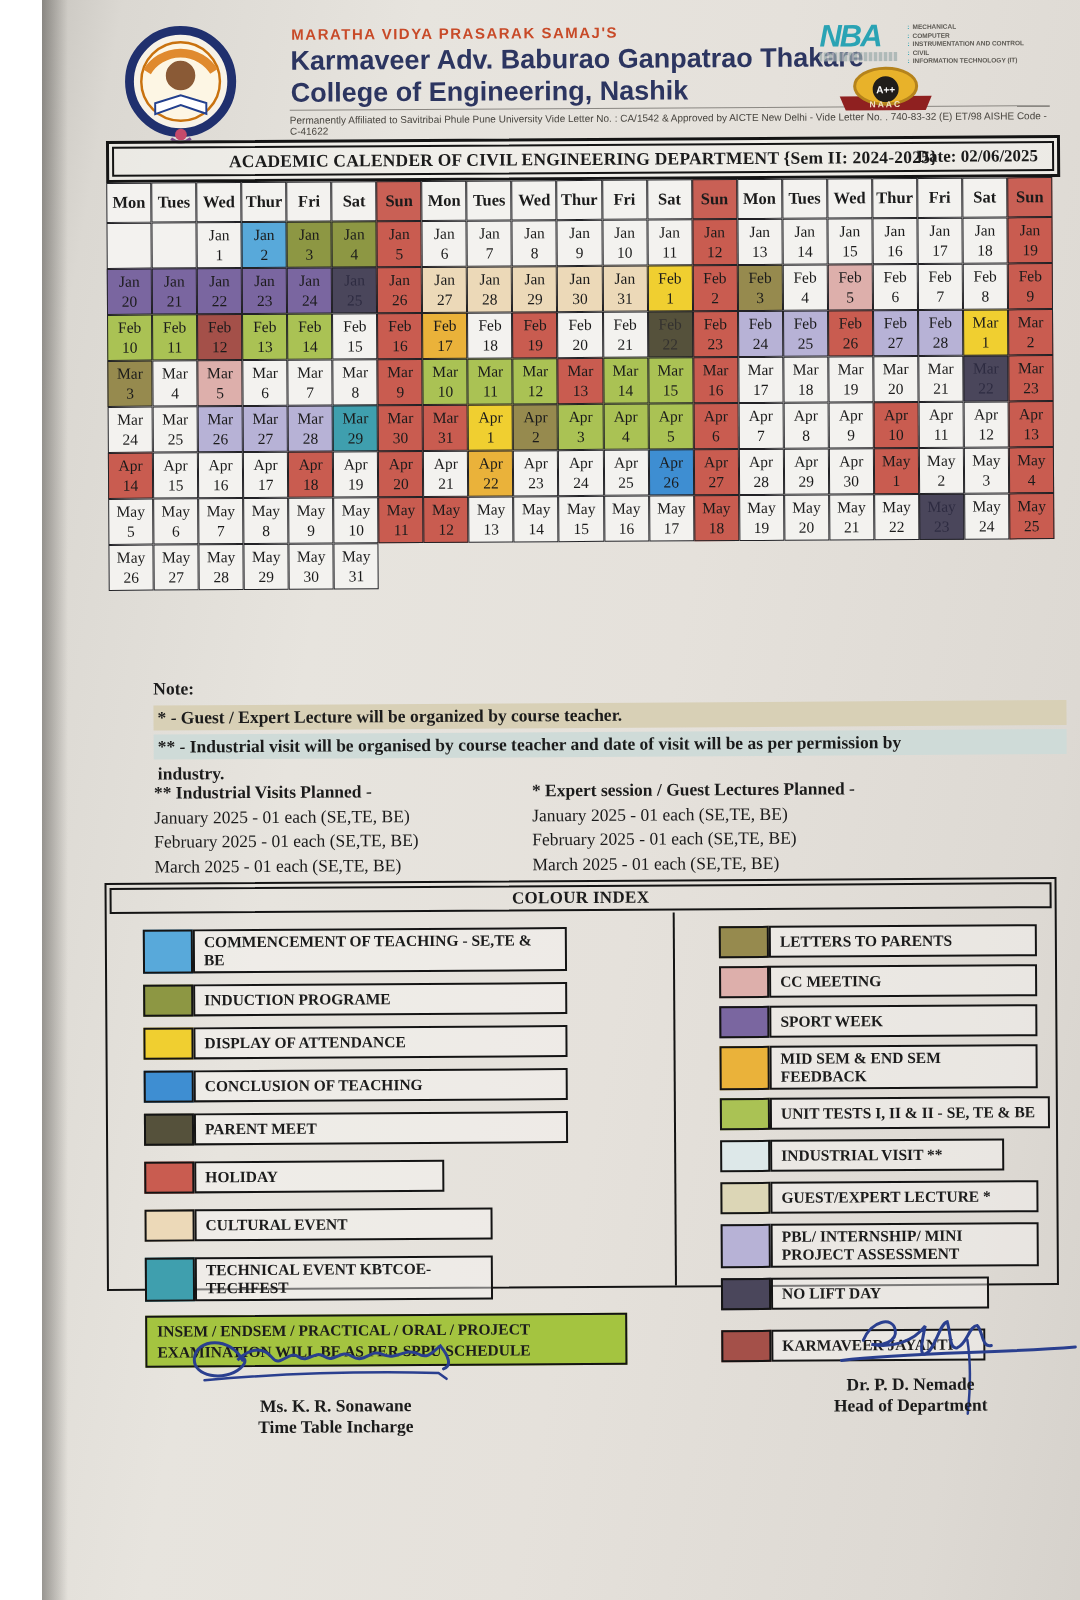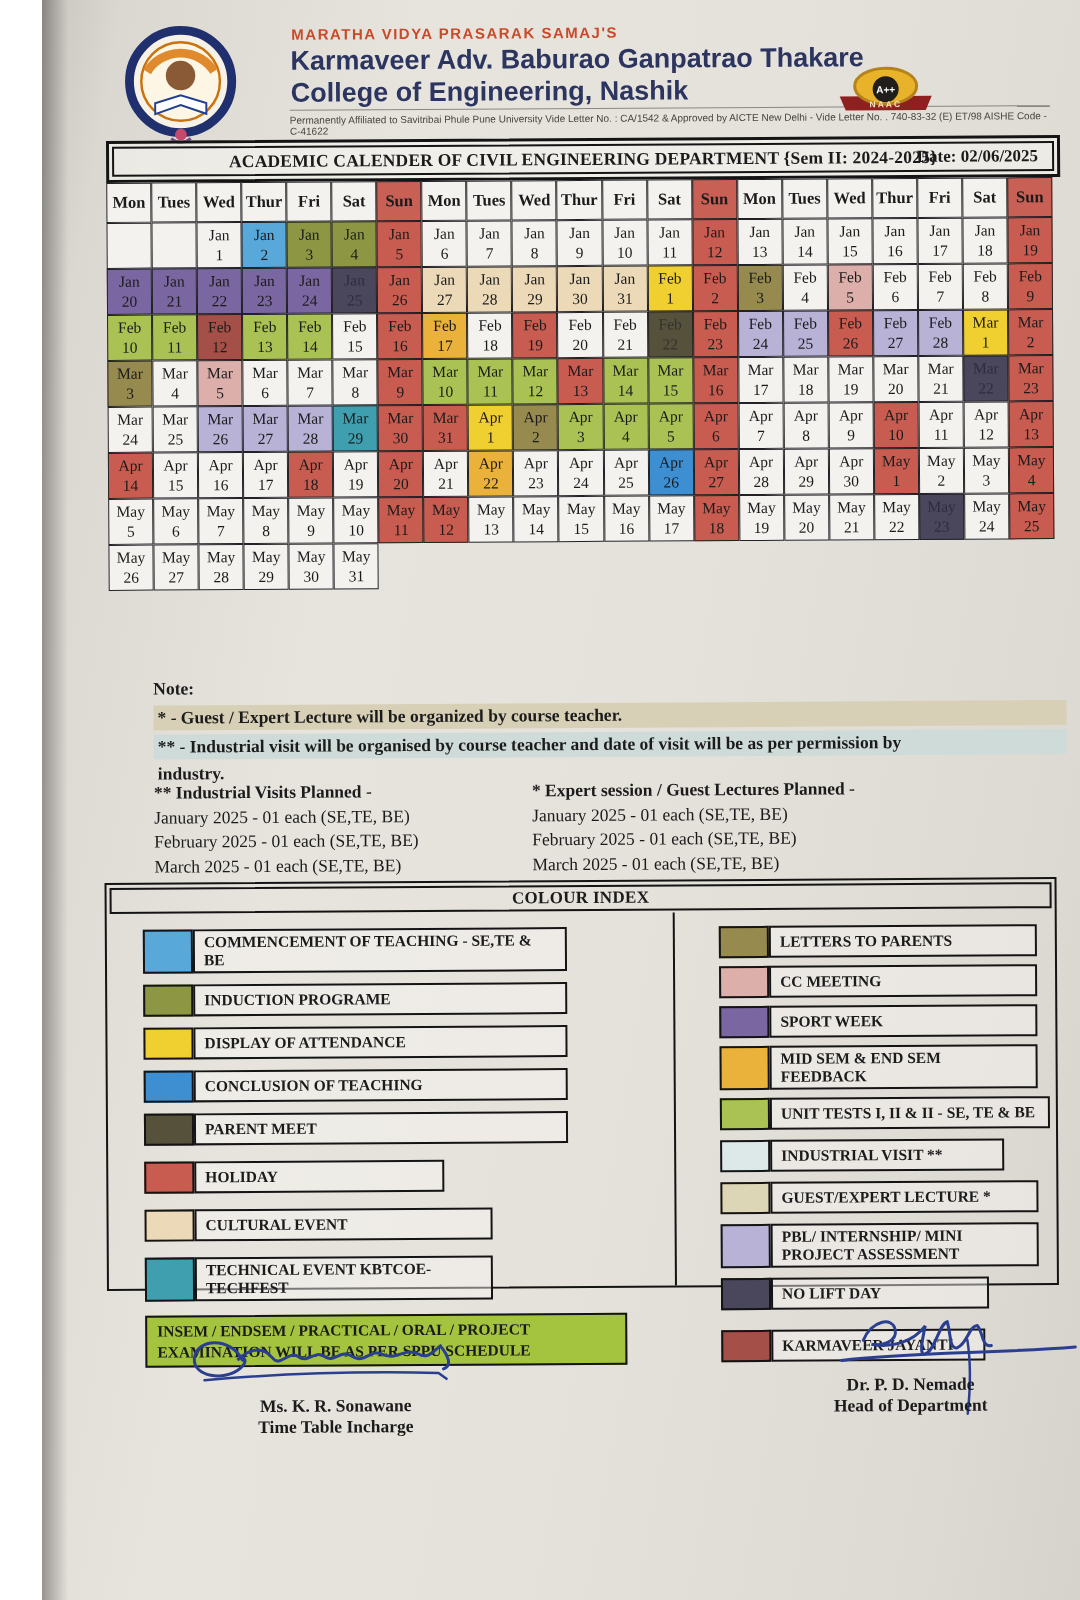--- a/index.html
+++ b/index.html
@@ -111,20 +111,33 @@
     <circle cx="60" cy="52" r="15" fill="#8a5a36"></circle>
     <path d="M34 80 L60 72 L86 80 L86 91 L60 82 L34 91 Z" fill="#ffffff" stroke="#23408e" stroke-width="2"></path>
     <circle cx="60" cy="112" r="6" fill="#c54a6b"></circle>
     <path d="M50 116 q10 8 20 0" stroke="#7a4a8f" stroke-width="3" fill="none"></path>
   </svg>
   <div class="hdr-society">MARATHA VIDYA PRASARAK SAMAJ'S</div>
   <div class="hdr-college1">Karmaveer Adv. Baburao Ganpatrao Thakare</div>
   <div class="hdr-college2">College of Engineering, Nashik</div>
   <div class="hdr-affil">Permanently Affiliated to Savitribai Phule Pune University Vide Letter No. : CA/1542 &amp; Approved by AICTE New Delhi - Vide Letter No. . 740-83-32 (E) ET/98   AISHE Code - C-41622</div>
 
+  <div class="nba">
+    <div>
+      <div class="nba-mark">NBA</div>
+      <div class="nba-sub"></div>
+    </div>
+    <div class="nba-branches">
+          <div class="nba-branch"><b>:</b>MECHANICAL</div>
+          <div class="nba-branch"><b>:</b>COMPUTER</div>
+          <div class="nba-branch"><b>:</b>INSTRUMENTATION AND CONTROL</div>
+          <div class="nba-branch"><b>:</b>CIVIL</div>
+          <div class="nba-branch"><b>:</b>INFORMATION TECHNOLOGY (IT)</div>
+        </div>
+  </div>
   <svg class="naac" width="100" height="56" viewBox="0 0 100 56">
     <polygon points="4,32 96,32 90,46 10,46" fill="#8f2020"></polygon>
     <ellipse cx="50" cy="22" rx="31" ry="18" fill="#e8b22a" stroke="#b5831c" stroke-width="3"></ellipse>
     <circle cx="50" cy="25" r="13" fill="#201d1a"></circle>
     <text x="50" y="29" text-anchor="middle" font-family="Liberation Sans, sans-serif" font-size="10" font-weight="bold" fill="#ffffff">A++</text>
     <text x="50" y="43" text-anchor="middle" font-family="Liberation Sans, sans-serif" font-size="8.5" font-weight="bold" fill="#f2e2c5" letter-spacing="2">NAAC</text>
   </svg>
 
   <div class="titlebox">
     <div class="titlebox-in">

